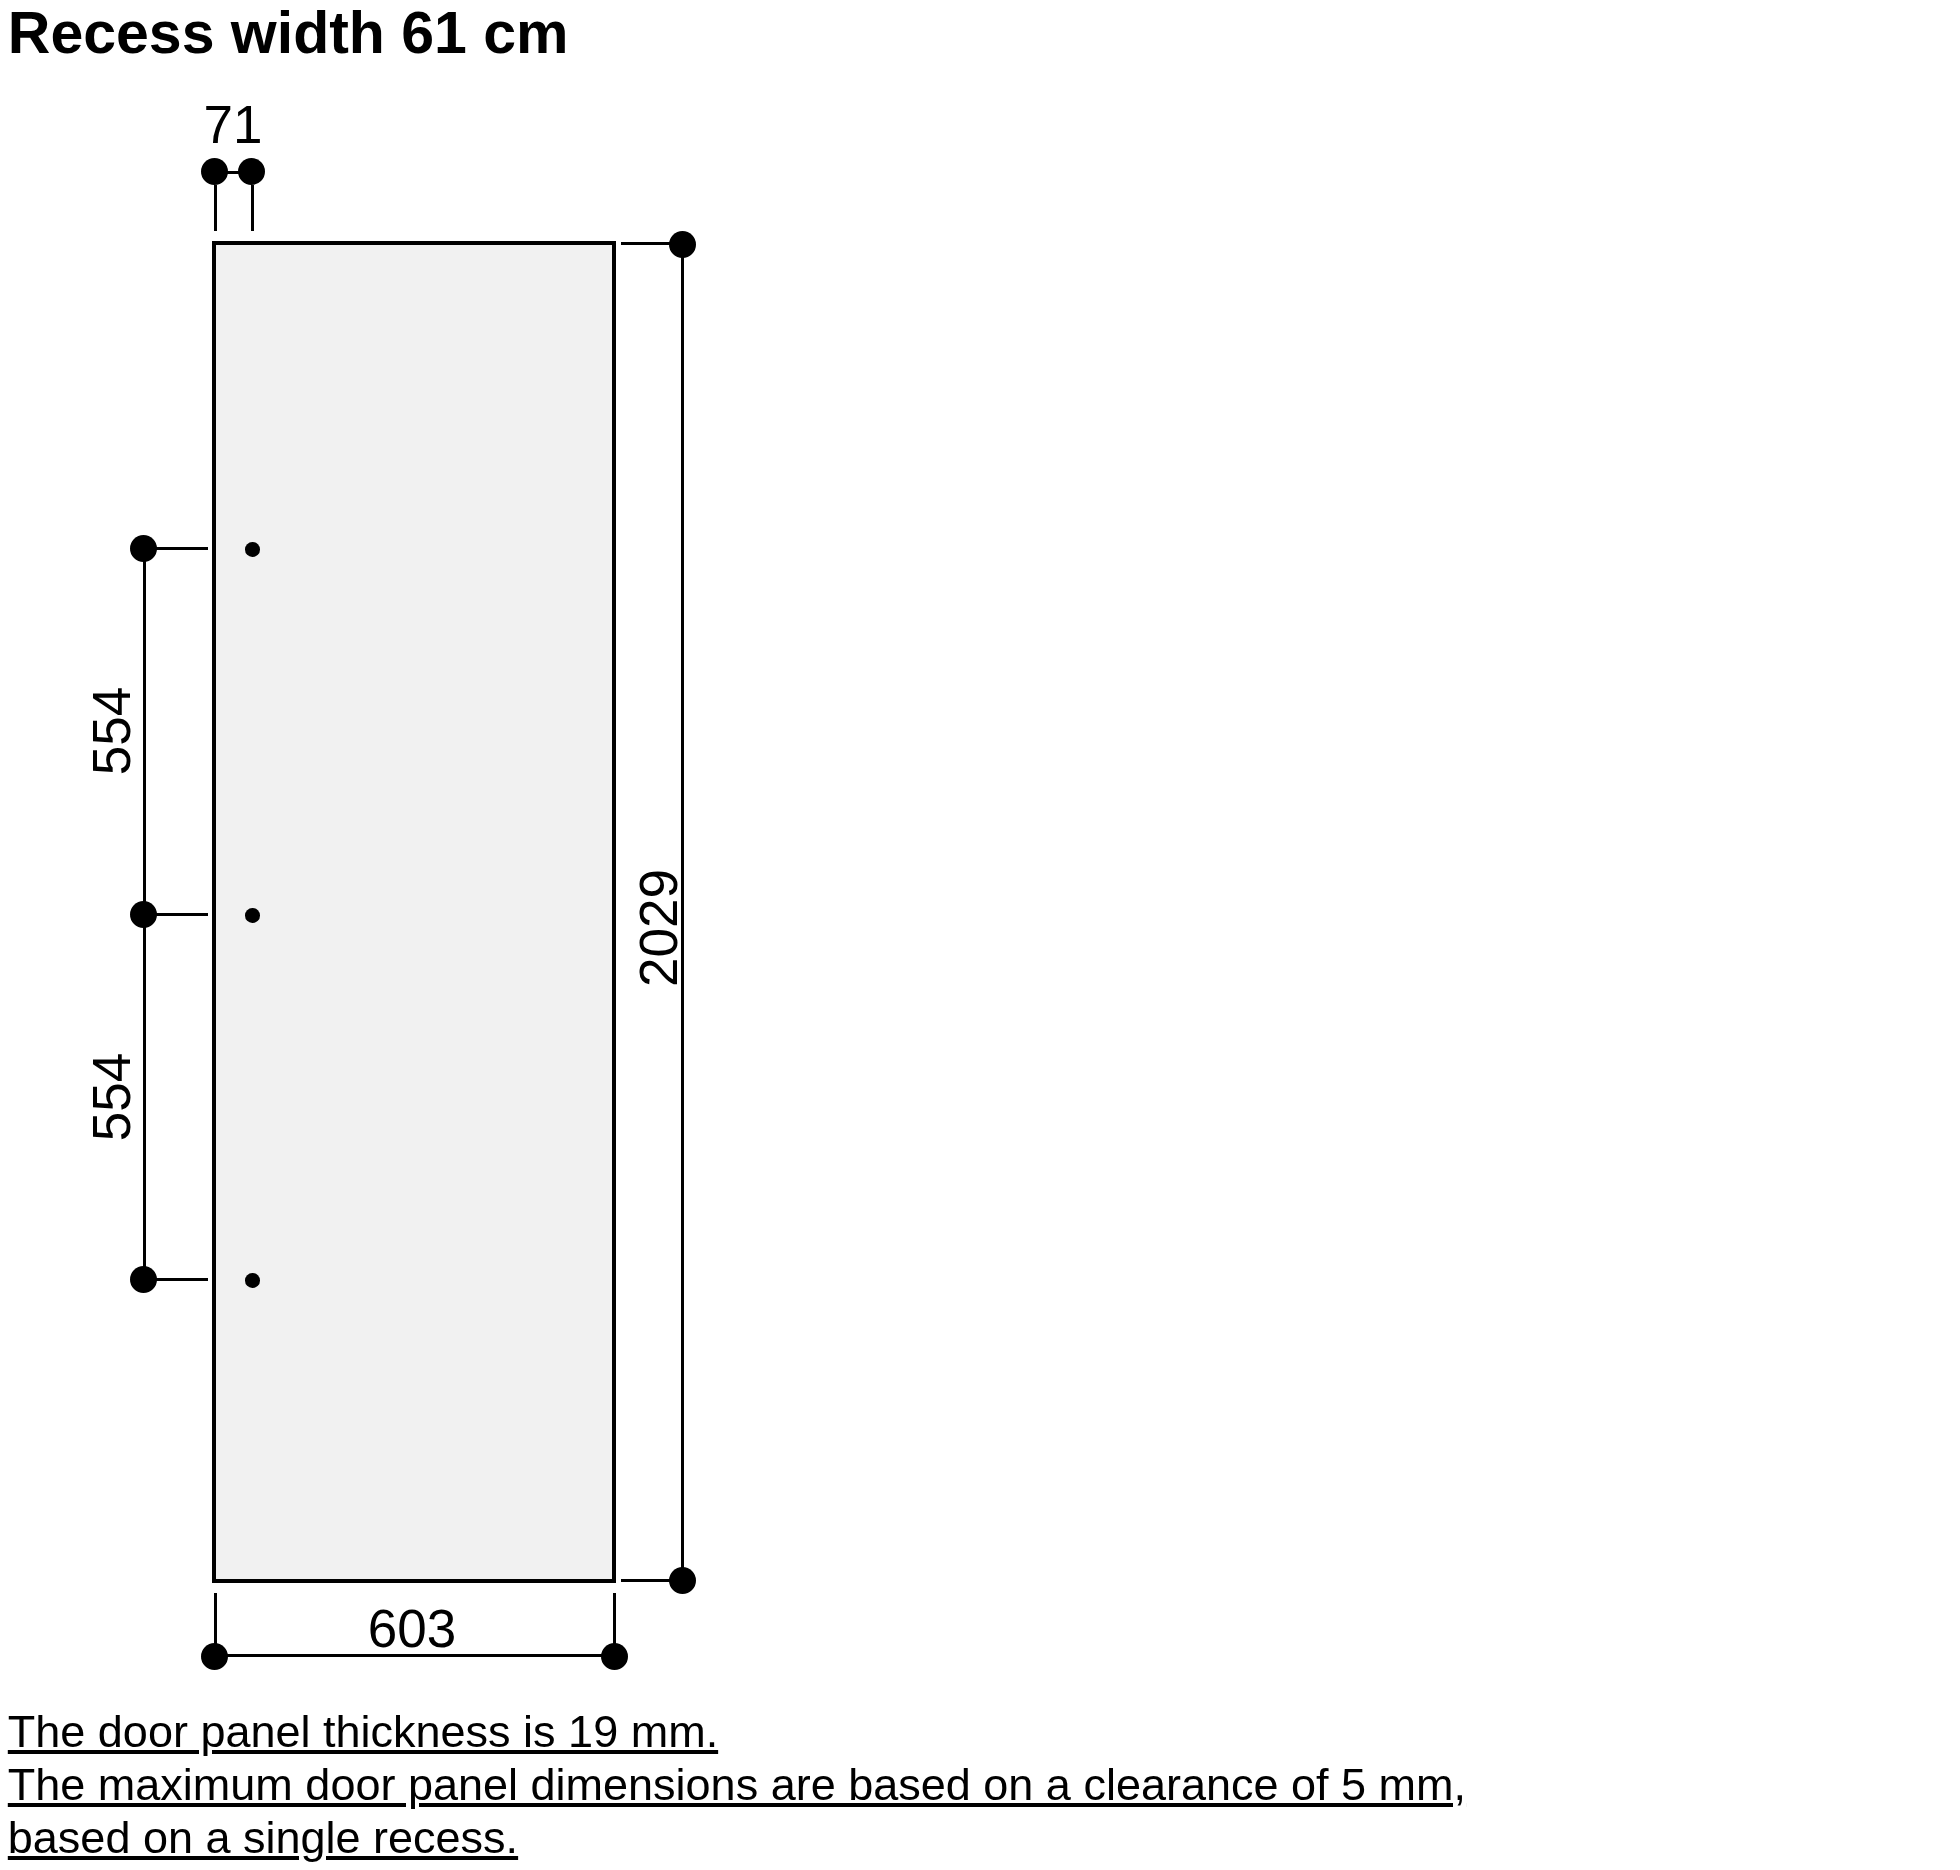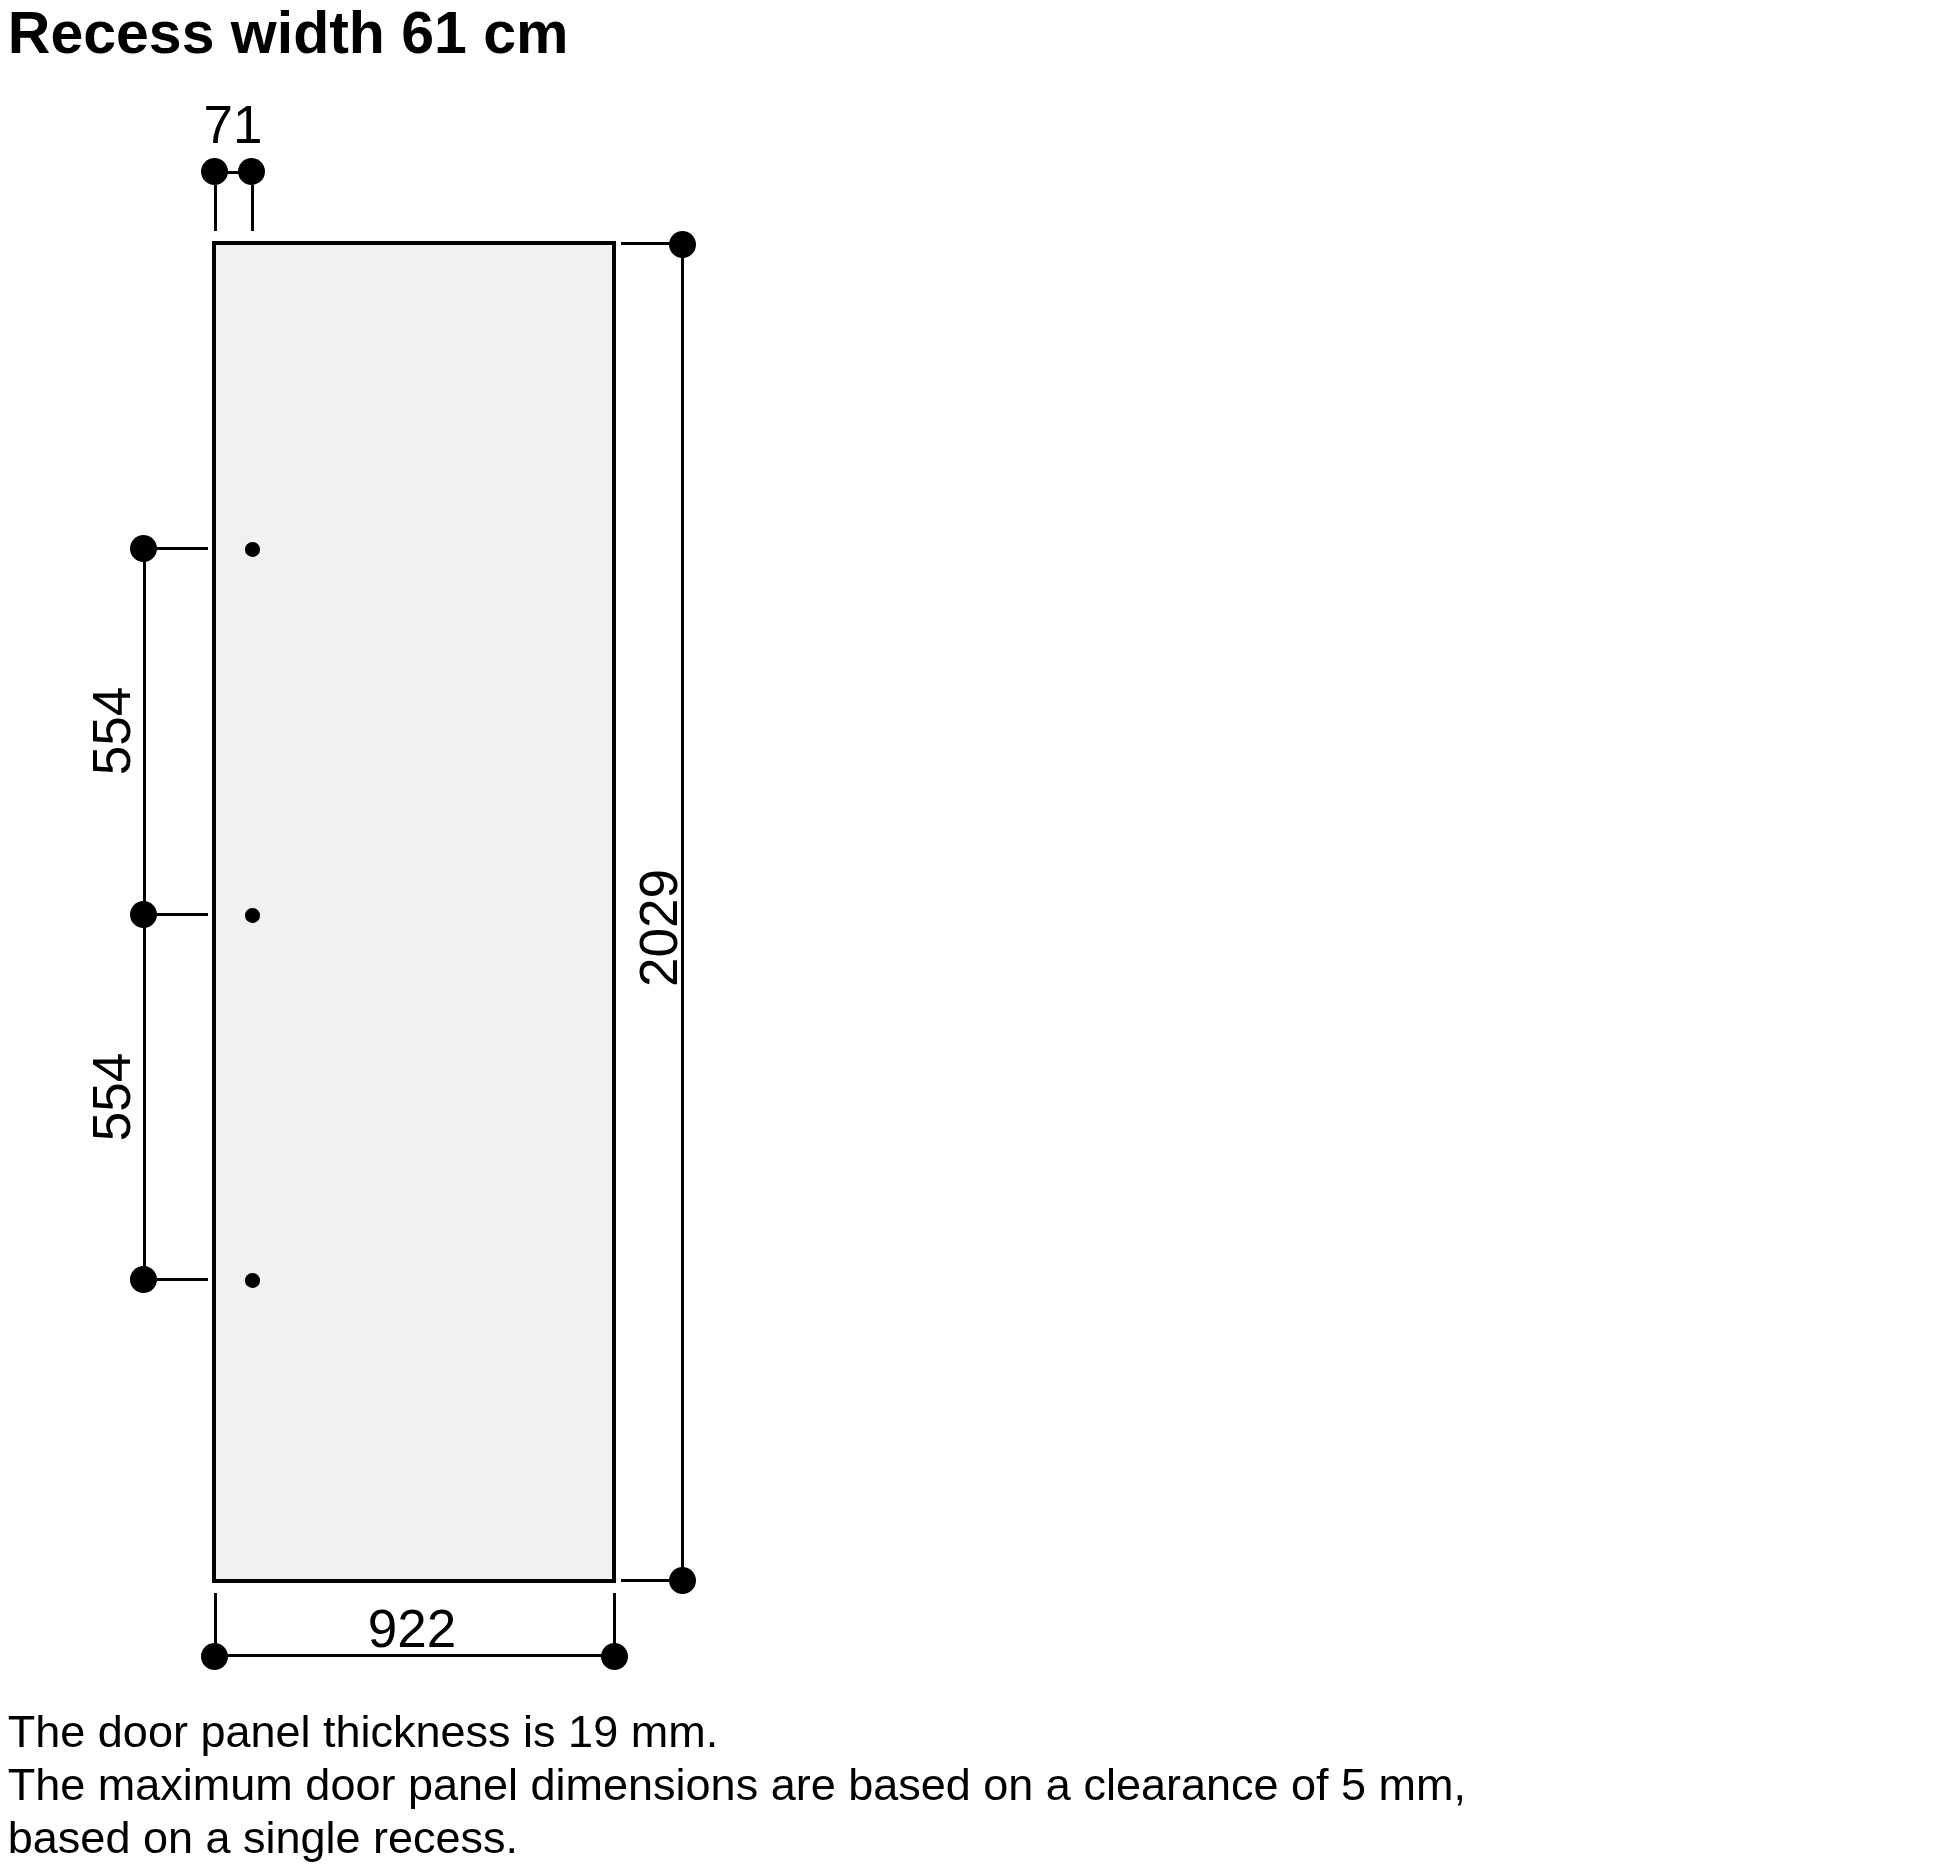--- a/index.html
+++ b/index.html
@@ -18,21 +18,21 @@
 
   .hline{position:absolute;height:2.9px;background:var(--line);}
   .vline{position:absolute;width:2.9px;background:var(--line);}
   .dot{position:absolute;width:27.4px;height:27.4px;border-radius:50%;background:var(--line);}
   .hole{position:absolute;width:14.7px;height:14.7px;border-radius:50%;background:var(--line);}
 
   .dim-label{position:absolute;font-size:53px;line-height:53px;white-space:nowrap;
              transform:translate(-50%,-50%);}
   .dim-label.rot{transform:translate(-50%,-50%) rotate(-90deg);}
 
-  .notes{position:absolute;left:7.8px;top:1705px;font-size:45px;line-height:53px;}
+  .notes{position:absolute;left:7.8px;top:1705px;font-size:45px;line-height:53px;text-decoration:underline;}
   .notes div{white-space:nowrap;}
 </style>
 </head>
 <body>
 
 <div class="canvas">
 
   <div class="page-title">Recess width 61 cm</div>
 
   <div class="panel"></div>
@@ -63,21 +63,21 @@
   <div class="vline" style="left:681px;top:245px;height:1336px;"></div>
   <div class="dot" style="left:669px;top:231px;"></div>
   <div class="dot" style="left:669px;top:1567px;"></div>
   <div class="dim-label rot" style="left:658px;top:928px;">2029</div>
 
   <div class="vline" style="left:214px;top:1593px;height:64px;"></div>
   <div class="vline" style="left:613px;top:1593px;height:64px;"></div>
   <div class="hline" style="left:215px;top:1654px;width:400px;"></div>
   <div class="dot" style="left:201px;top:1643px;"></div>
   <div class="dot" style="left:601px;top:1643px;"></div>
-  <div class="dim-label" style="left:412px;top:1628px;">922</div>
+  <div class="dim-label" style="left:412px;top:1628px;">603</div>
 
   <div class="notes">
     <div>The door panel thickness is 19 mm.</div>
     <div>The maximum door panel dimensions are based on a clearance of 5 mm,</div>
     <div>based on a single recess.</div>
   </div>
 
 </div>
 
 

